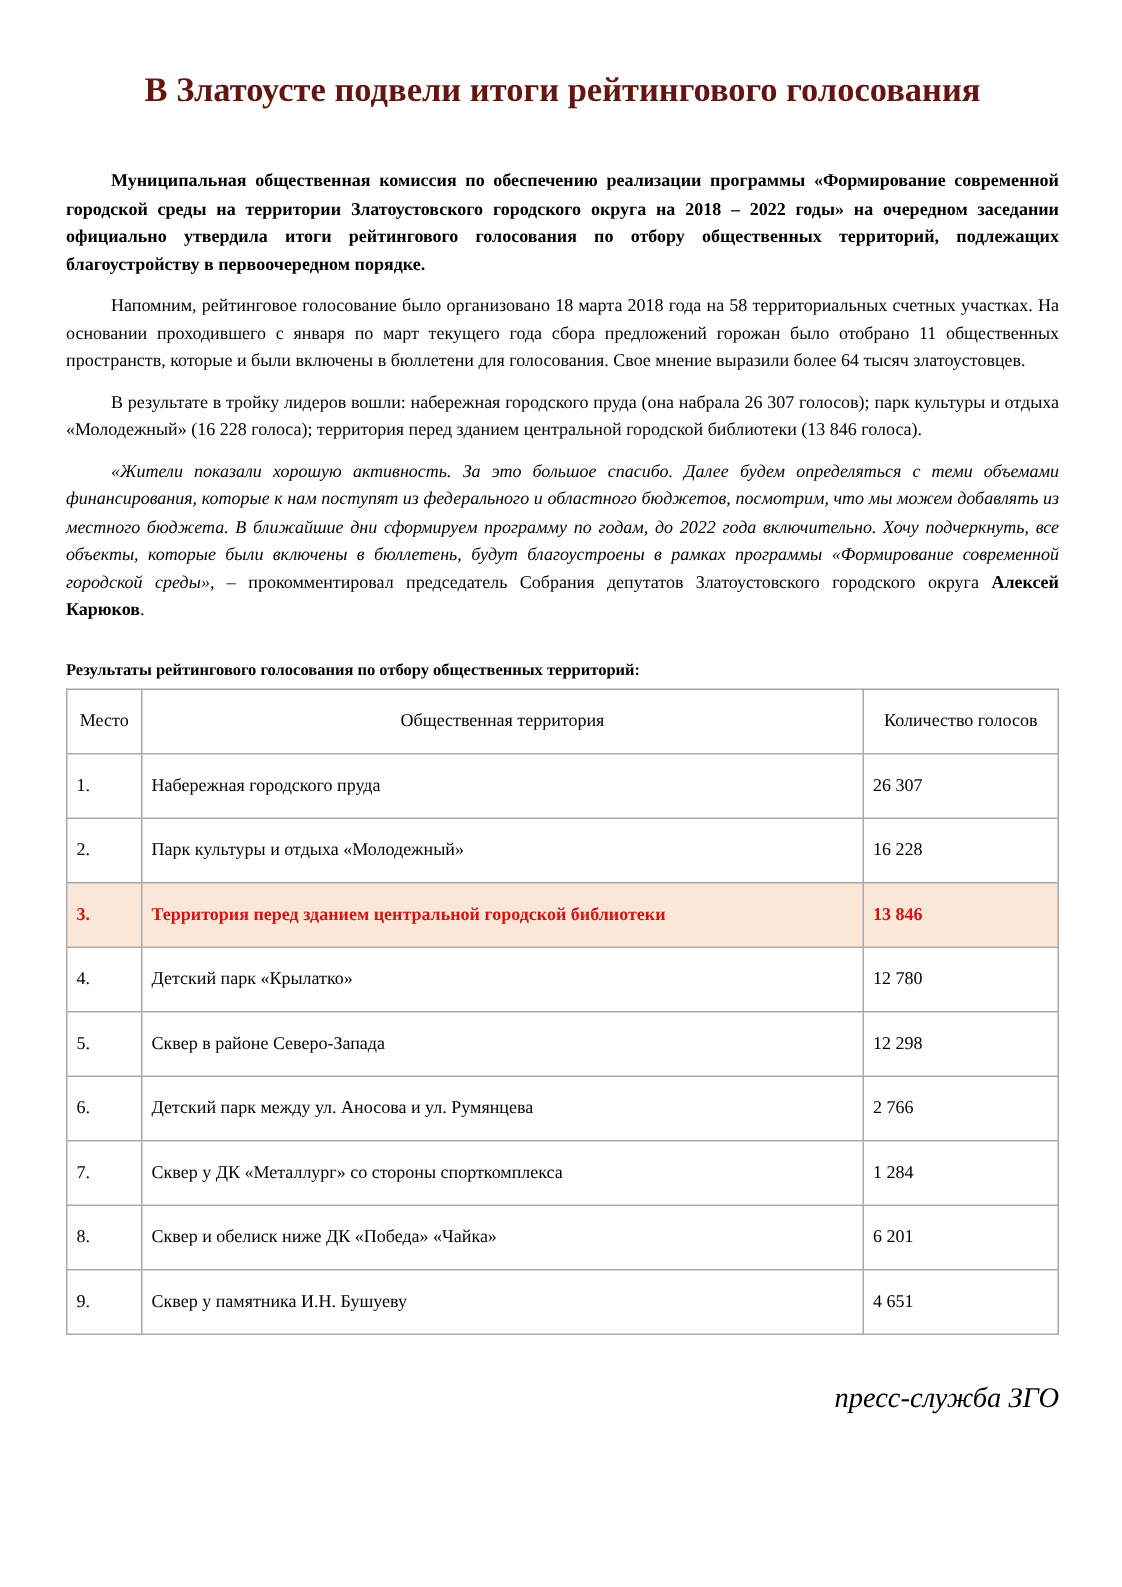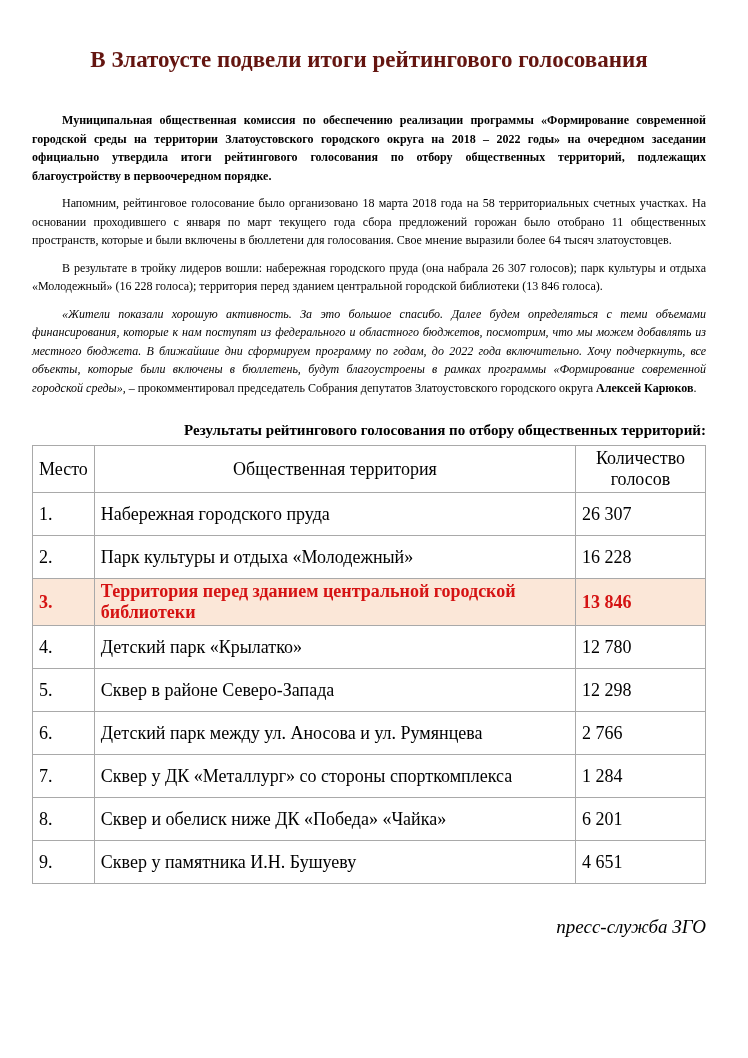--- a/index.html
+++ b/index.html
@@ -4,21 +4,21 @@
 <style>
   html, body { margin: 0; padding: 0; }
   body {
     width: 748px;
     height: 1058px;
     background: #ffffff;
     font-family: "Liberation Serif", serif;
     color: var(--c-body_text, #000);
     overflow: hidden;
   }
-  .page { padding: 46px 42px 0 32px; }
+  .page { padding: 46px 42px 0 44px; }
 
   .doc-title {
     margin: 0 0 38px 0;
     font-size: 23px;
     line-height: 27px;
     font-weight: bold;
     text-align: center;
     color: var(--c-title_text, #000);
   }
 
@@ -28,29 +28,29 @@
     line-height: 18.5px;
     text-align: justify;
     text-indent: 30px;
   }
   p.bold { font-weight: bold; }
   .italic { font-style: italic; }
   .bold-name { font-weight: bold; }
 
   .table-caption {
     margin: 25px 0 6px 0;
-    font-size: 15px;
+    font-size: 11px;
     font-weight: bold;
-    text-align: right;
+    text-align: left;
   }
 
   table.results {
     width: 100%;
     border-collapse: collapse;
-    font-size: 18px;
+    font-size: 12px;
   }
   table.results th, table.results td {
     border: 1px solid var(--c-table_border, #aaa);
     padding: 2px 6px;
     vertical-align: middle;
     font-weight: normal;
   }
   table.results th { height: 38px; text-align: center; }
   table.results td { height: 38px; text-align: left; }
   col.col-place { width: 50px; }

